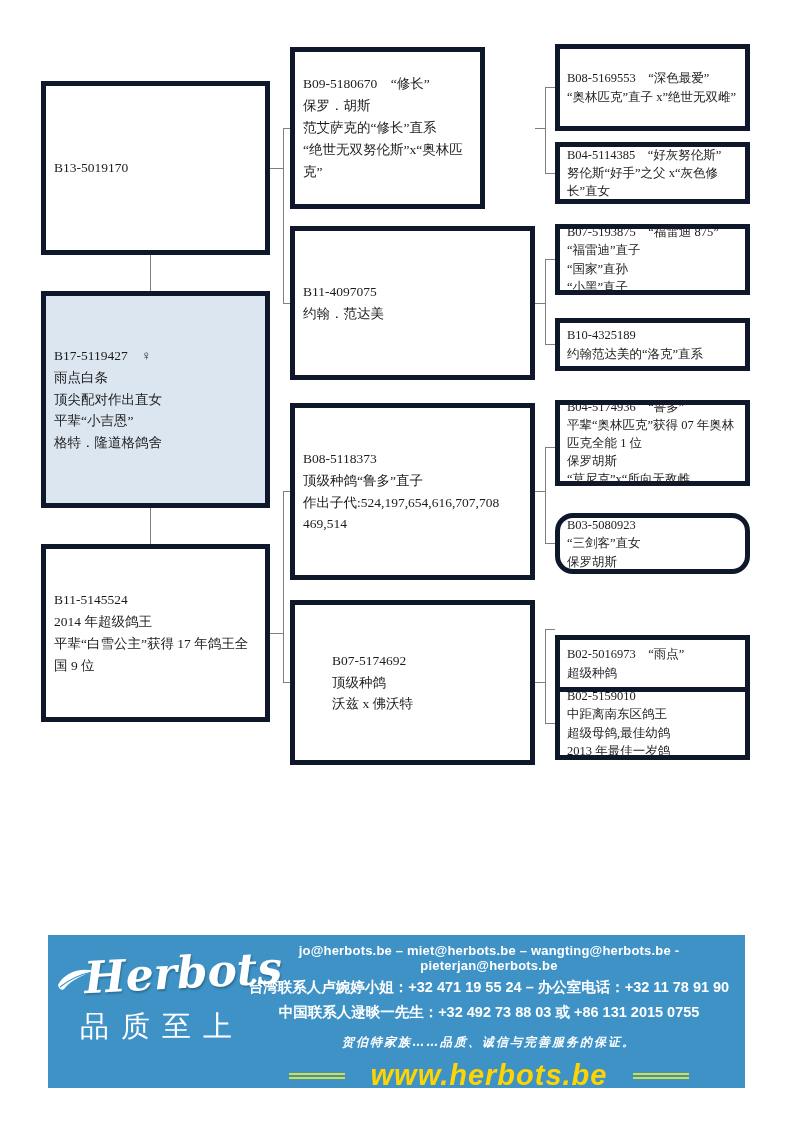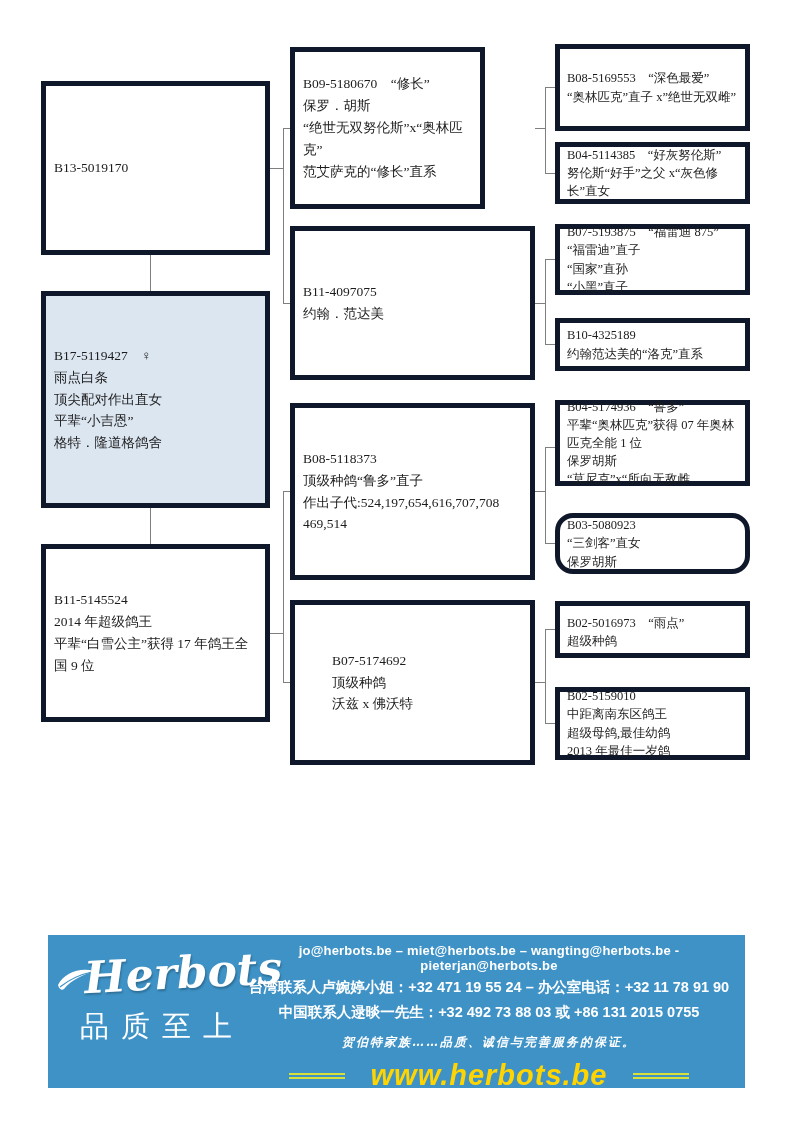--- a/index.html
+++ b/index.html
@@ -22,21 +22,21 @@
   #box-m2{left:290px;top:226px;width:245px;height:154px;}
   #box-m3{left:290px;top:403px;width:245px;height:177px;}
   #box-m4{left:290px;top:600px;width:245px;height:165px;padding-left:37px;}
   .gen3{font-size:12.5px;line-height:1.45;padding:3px 7px;}
   #box-r1{left:555px;top:44px;width:195px;height:87px;}
   #box-r2{left:555px;top:142px;width:195px;height:62px;}
   #box-r3{left:555px;top:224px;width:195px;height:71px;}
   #box-r4{left:555px;top:318px;width:195px;height:53px;}
   #box-r5{left:555px;top:400px;width:195px;height:86px;}
   #box-r6{left:555px;top:513px;width:195px;height:61px;border-radius:18px;}
-  #box-r7{left:555px;top:601px;width:195px;height:57px;justify-content:flex-end;}
+  #box-r7{left:555px;top:635px;width:195px;height:57px;}
   #box-r8{left:555px;top:687px;width:195px;height:73px;}
   
   .conn{position:absolute;background:#7f7f7f;}
   .conn.h{height:1px;}
   .conn.v{width:1px;}
   
   #banner{
     position:absolute;left:48px;top:935px;width:697px;height:153px;
     background:#3e92c6;color:#fff;
     font-family:"Liberation Sans","DejaVu Sans",sans-serif;
@@ -94,22 +94,22 @@
 
   <div class="box" id="box-l3">
     <div class="ln">B11-5145524</div>
     <div class="ln">2014 年超级鸽王</div>
     <div class="ln">平辈“白雪公主”获得 17 年鸽王全国 9 位</div>
   </div>
 
   <div class="box" id="box-m1">
     <div class="ln">B09-5180670　“修长”</div>
     <div class="ln">保罗．胡斯</div>
+    <div class="ln">范艾萨克的“修长”直系</div>
     <div class="ln">“绝世无双努伦斯”x“奥林匹克”</div>
-    <div class="ln">范艾萨克的“修长”直系</div>
   </div>
 
   <div class="box" id="box-m2">
     <div class="ln">B11-4097075</div>
     <div class="ln">约翰．范达美</div>
   </div>
 
   <div class="box" id="box-m3">
     <div class="ln">B08-5118373</div>
     <div class="ln">顶级种鸽“鲁多”直子</div>

